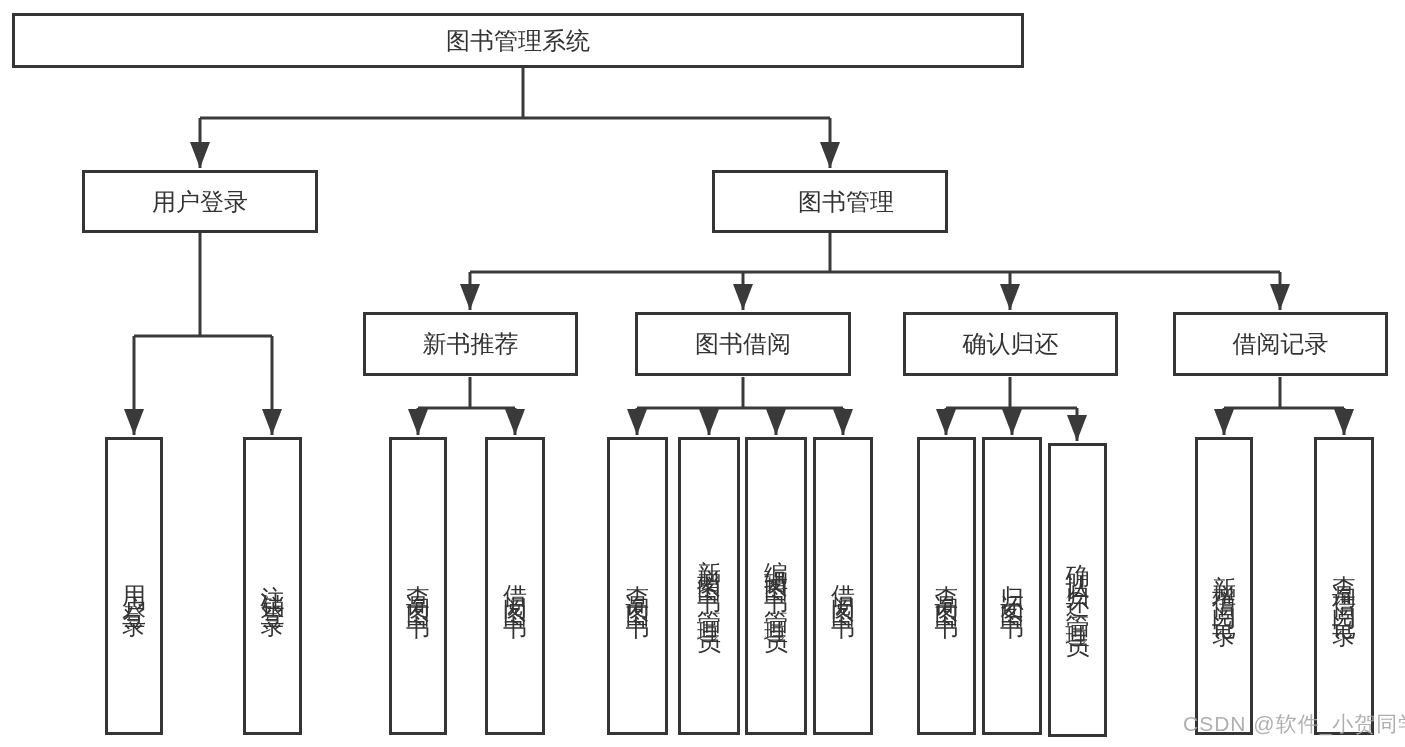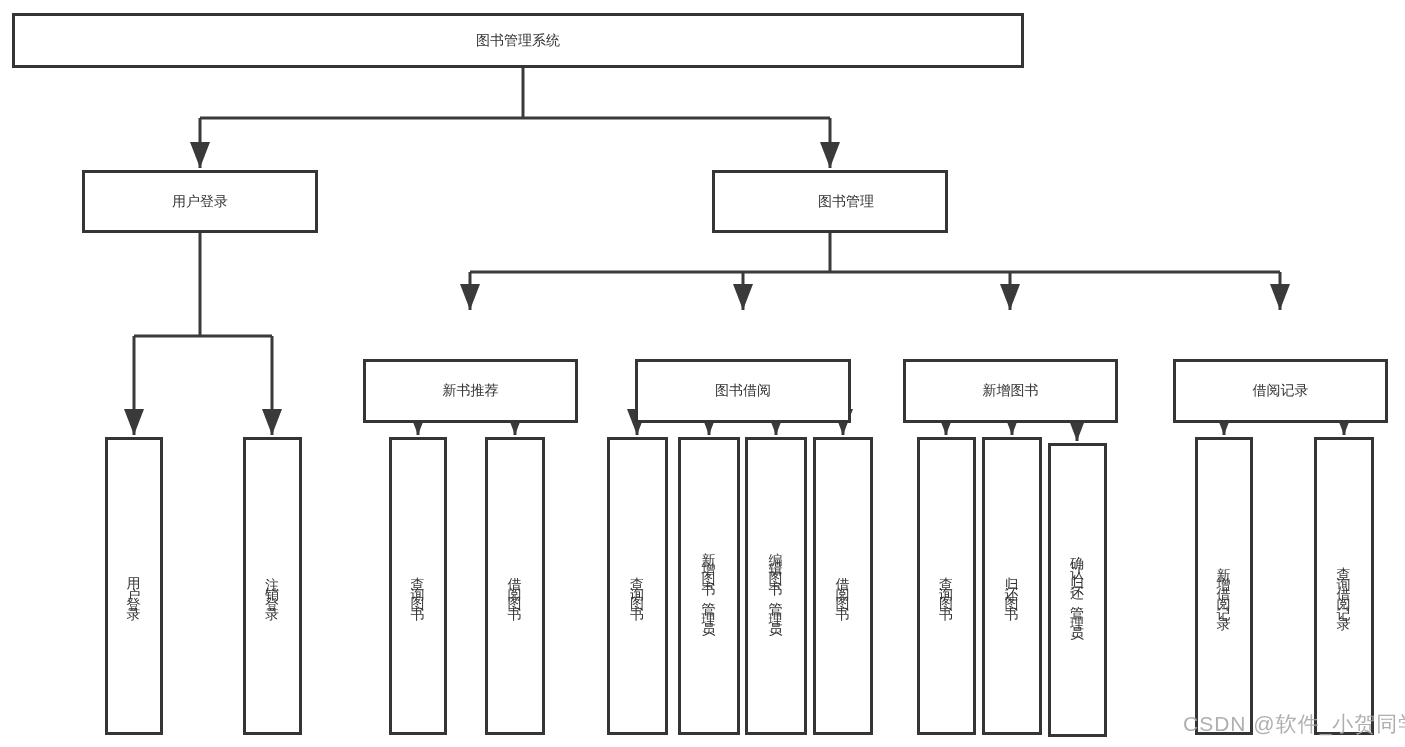--- a/index.html
+++ b/index.html
@@ -18,25 +18,25 @@
   }
   .node {
     position: absolute;
     box-sizing: border-box;
     border: 3px solid #353535;
     background: #ffffff;
     display: flex;
     align-items: center;
     justify-content: center;
     color: #333333;
-    font-size: 14px;
+    font-size: 24px;
     z-index: 2;
   }
   .node.lvl2, .node.lvl3 { top: 170px; width: 236px; height: 63px; }
-  .node.lvl3 { top: 312px; width: 215px; height: 64px; margin-top: 47px; }
+  .node.lvl3 { top: 312px; width: 215px; height: 64px; }
   .node.leaf { top: 437px; height: 298px; }
   .leaf .vtext {
     writing-mode: vertical-rl;
     text-orientation: mixed;
     letter-spacing: 10px;
     line-height: 1;
     white-space: nowrap;
   }
   .watermark {
     position: absolute;
@@ -128,21 +128,21 @@
     <span>图书管理</span>
   </div>
 
   <div class="node lvl3" style="left:363px;">
     <span>新书推荐</span>
   </div>
   <div class="node lvl3" style="left:635px; width:216px;text-align:right;">
     <span>图书借阅</span>
   </div>
   <div class="node lvl3" style="left:903px;">
-    <span>新增图书</span>
+    <span>确认归还</span>
   </div>
   <div class="node lvl3" style="left:1173px;justify-content:center;">
     <span>借阅记录</span>
   </div>
 
   <div class="node leaf" style="left:105px; width:58px;">
     <span class="vtext">用户登录</span>
   </div>
   <div class="node leaf" style="left:243px; width:59px;">
     <span class="vtext">注销登录</span>

